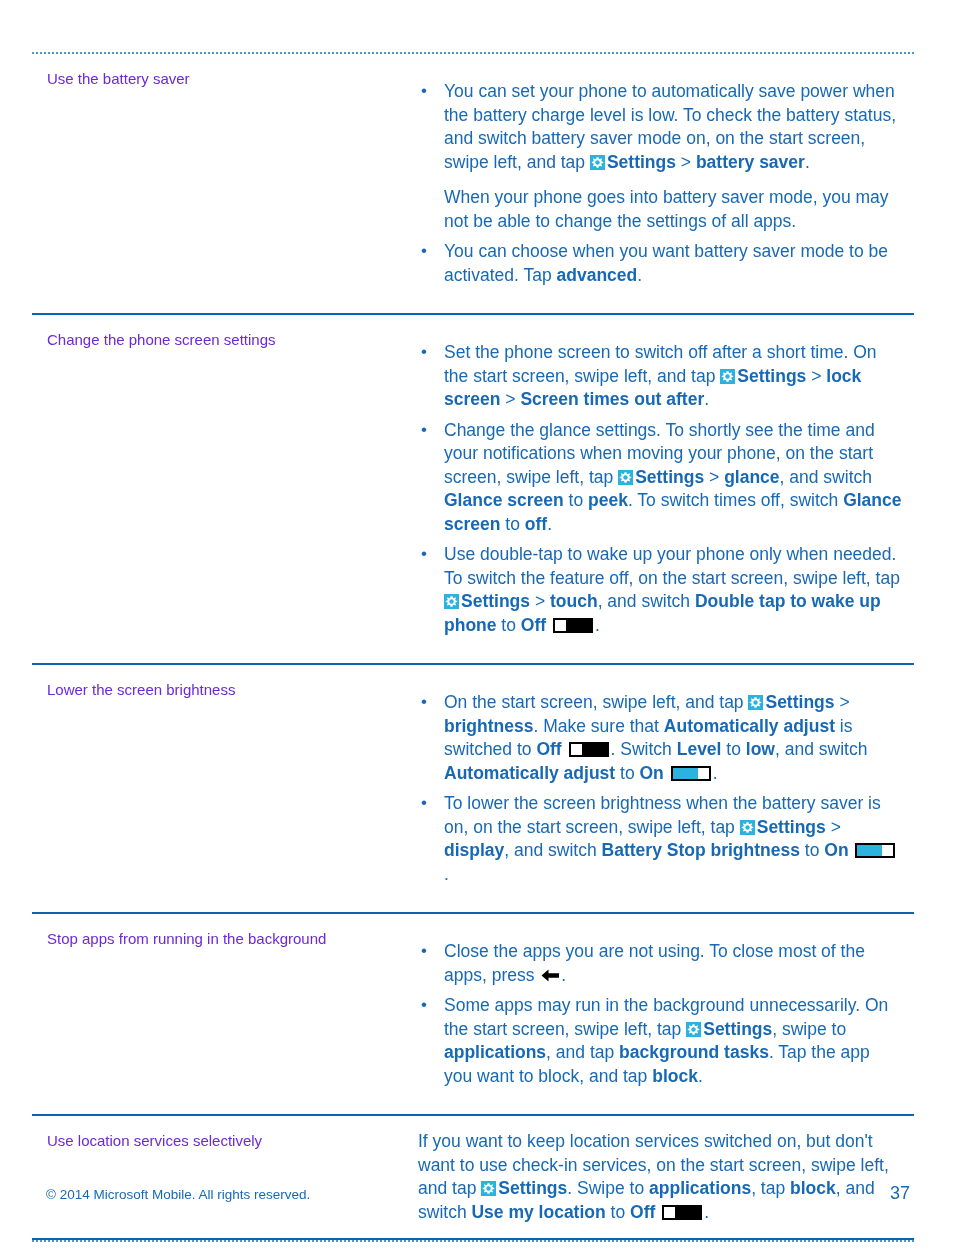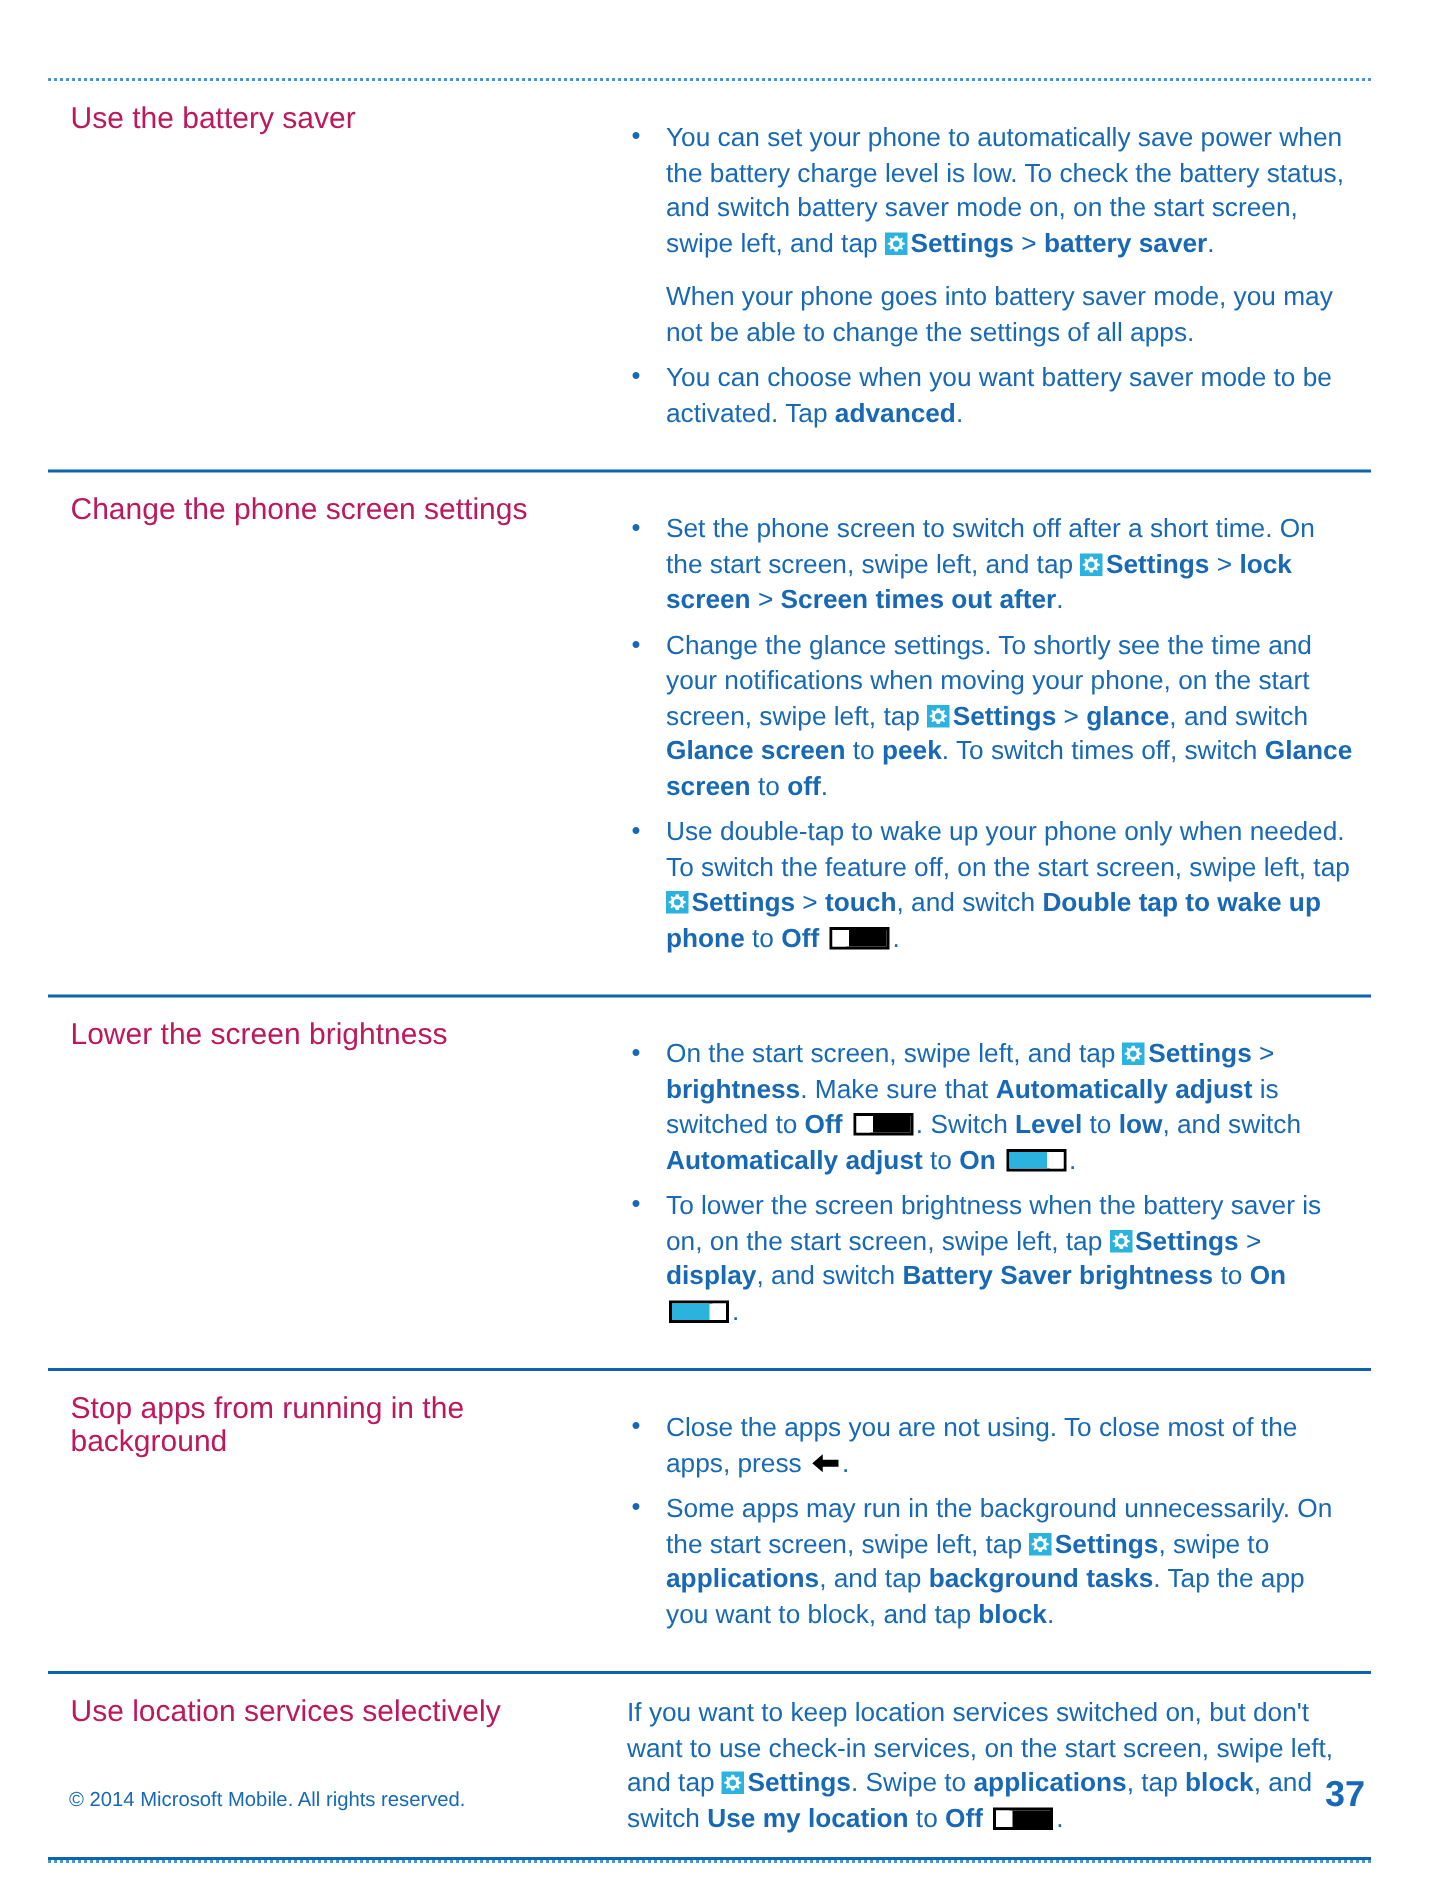--- a/index.html
+++ b/index.html
@@ -53,23 +53,23 @@
   }
   .col-left  { width: 368px; }
   .col-right { width: 514px; }
 
   .row-inner {
     padding-top: 14px;
     padding-bottom: 14px;
   }
 
   .term {
-    font-size: 20px;
+    font-size: 15px;
     line-height: 22px;
-    color: #be185d;
+    color: #6d28d9;
     padding-left: 15px;
     padding-right: 10px;
   }
 
   .defn {
     font-size: 17.5px;
     line-height: 23.5px;
     color: #1769B5;
   }
 
@@ -177,22 +177,22 @@
     display: flex;
     align-items: baseline;
     justify-content: space-between;
   }
   .copyright {
     font-size: 13.5px;
     color: #1769B5;
     padding-left: 14px;
   }
   .pageno {
-    font-size: 24px;
-    font-weight: bold;
+    font-size: 18px;
+    font-weight: normal;
     color: #1769B5;
     padding-right: 4px;
   }
 </style>
 </head>
 <body>
 
 <div class="page">
 
   <div class="content">
@@ -267,21 +267,21 @@
                         <g fill="#ffffff">
                           <path d="M7.5 2.2 l1.0 0 0.35 1.5 1.2 0.5 1.3-0.85 0.72 0.72 -0.85 1.3 0.5 1.2 1.5 0.35 0 1.0 -1.5 0.35 -0.5 1.2 0.85 1.3 -0.72 0.72 -1.3-0.85 -1.2 0.5 -0.35 1.5 -1.0 0 -1.0 0 -0.35-1.5 -1.2-0.5 -1.3 0.85 -0.72-0.72 0.85-1.3 -0.5-1.2 -1.5-0.35 0-1.0 1.5-0.35 0.5-1.2 -0.85-1.3 0.72-0.72 1.3 0.85 1.2-0.5 0.35-1.5z"></path>
                         </g>
                         <circle cx="7.5" cy="7.5" r="2.2" fill="#2BB3E0"></circle>
                       </svg></span><b>Settings</b><span> &gt; </span><b>brightness</b><span>. Make sure that </span><b>Automatically adjust</b><span> is switched to </span><b>Off</b><span> </span><span class="toggle off"><span class="track"></span><span class="fill"></span><span class="knob"></span></span><span>. Switch </span><b>Level</b><span> to </span><b>low</b><span>, and switch </span><b>Automatically adjust</b><span> to </span><b>On</b><span> </span><span class="toggle on"><span class="track"></span><span class="fill"></span><span class="knob"></span></span><span>.</span></li>
                   <li><span>To lower the screen brightness when the battery saver is on, on the start screen, swipe left, tap </span><span class="gear-icon"><svg width="15" height="15" viewBox="0 0 15 15">
                         <g fill="#ffffff">
                           <path d="M7.5 2.2 l1.0 0 0.35 1.5 1.2 0.5 1.3-0.85 0.72 0.72 -0.85 1.3 0.5 1.2 1.5 0.35 0 1.0 -1.5 0.35 -0.5 1.2 0.85 1.3 -0.72 0.72 -1.3-0.85 -1.2 0.5 -0.35 1.5 -1.0 0 -1.0 0 -0.35-1.5 -1.2-0.5 -1.3 0.85 -0.72-0.72 0.85-1.3 -0.5-1.2 -1.5-0.35 0-1.0 1.5-0.35 0.5-1.2 -0.85-1.3 0.72-0.72 1.3 0.85 1.2-0.5 0.35-1.5z"></path>
                         </g>
                         <circle cx="7.5" cy="7.5" r="2.2" fill="#2BB3E0"></circle>
-                      </svg></span><b>Settings</b><span> &gt; </span><b>display</b><span>, and switch </span><b>Battery Saver brightness</b><span> to </span><b>On</b><span> </span><span class="toggle on"><span class="track"></span><span class="fill"></span><span class="knob"></span></span><span>.</span></li>
+                      </svg></span><b>Settings</b><span> &gt; </span><b>display</b><span>, and switch </span><b>Battery Stop brightness</b><span> to </span><b>On</b><span> </span><span class="toggle on"><span class="track"></span><span class="fill"></span><span class="knob"></span></span><span>.</span></li>
                 </ul>
               </div>
             </td>
           </tr>
           <tr>
             <td colspan="2">
               <div class="rule-solid"></div>
             </td>
           </tr>
           <tr>

